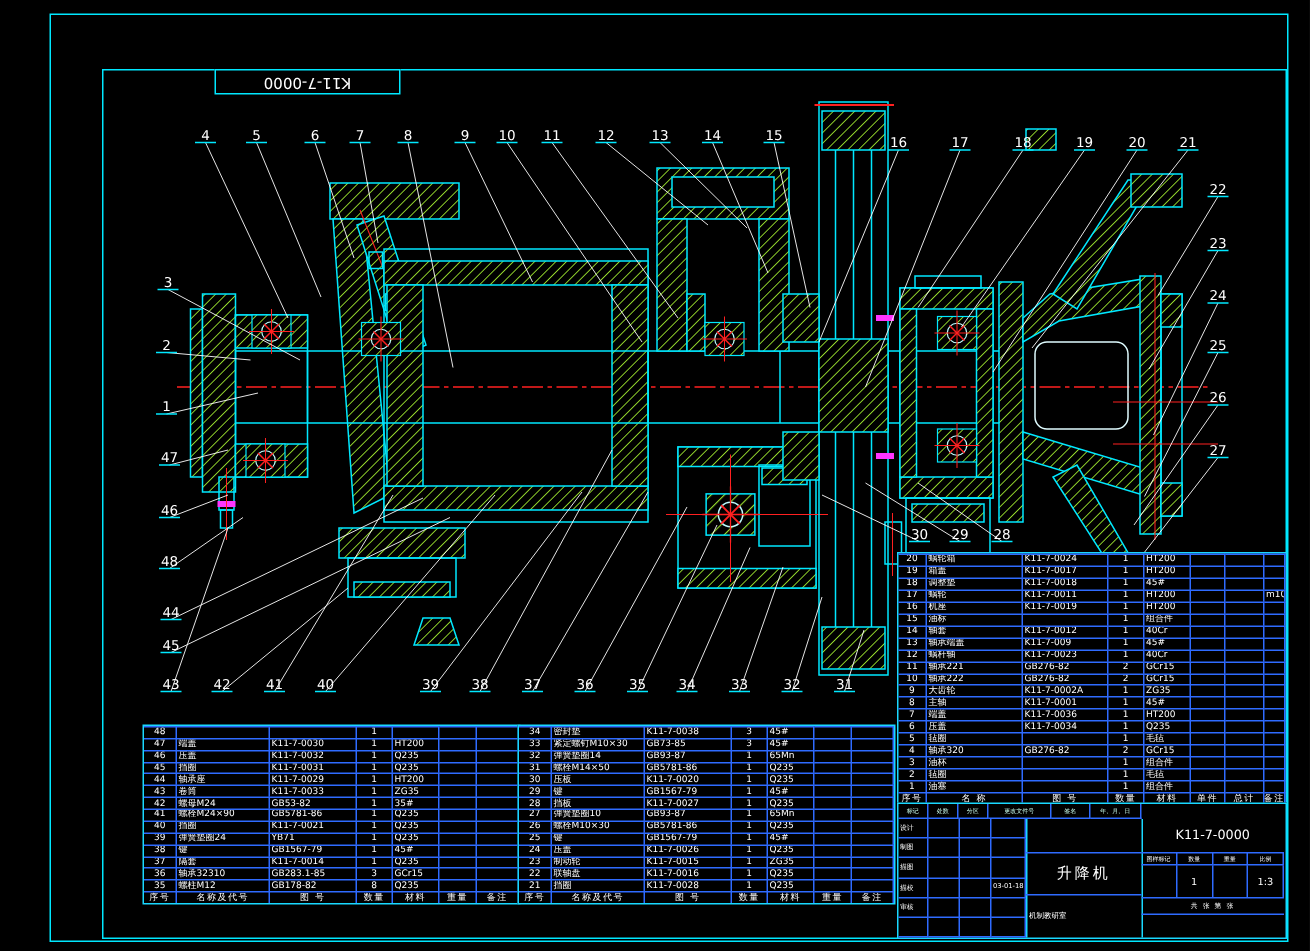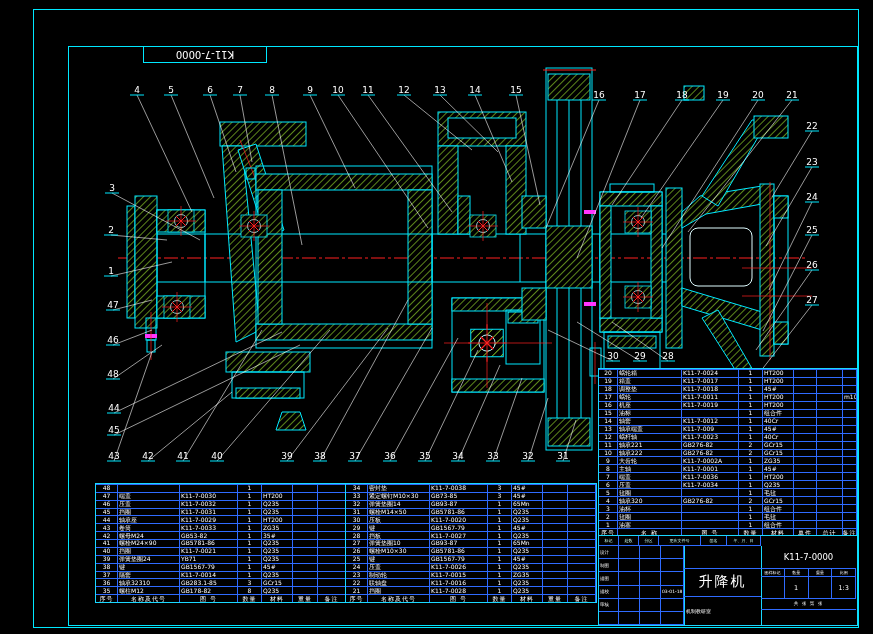--- a/index.html
+++ b/index.html
@@ -27,21 +27,21 @@
   .tb{position:absolute;left:598px;top:535px;width:258px;height:89px;border:1px solid #19d8ff;color:#fff;background:#000;}
   .tb-strip{position:absolute;left:0;top:0;width:162px;height:10px;display:grid;
        grid-template-columns:20px 20px 20px 42px 26px 1fr;font-size:4px;color:#cfe;}
   .tb-strip .cell{border-right:1px solid #2f6bff;border-bottom:1px solid #2f6bff;display:flex;align-items:center;justify-content:center;overflow:hidden;}
   .tb-sig{position:absolute;left:0;top:10px;width:85px;height:79px;display:grid;
        grid-template-columns:20px 21px 21px 1fr;grid-auto-rows:minmax(0,1fr);font-size:4.5px;border-right:1px solid #19d8ff;}
   .tb-sig .cell{border-right:1px solid #2f6bff;border-bottom:1px solid #2f6bff;display:flex;align-items:center;padding-left:1px;overflow:hidden;}
   .tb-mid{position:absolute;left:85px;top:10px;width:77px;height:79px;border-right:1px solid #19d8ff;}
   .tb-mid-top{position:absolute;left:0;top:0;width:77px;height:22px;border-bottom:1px solid #2f6bff;}
   .tb-name{position:absolute;left:0;top:22px;width:77px;height:28px;border-bottom:1px solid #2f6bff;
-       display:flex;align-items:center;justify-content:center;font-size:14px;letter-spacing:2px;}
+       display:flex;align-items:center;justify-content:center;font-size:10px;letter-spacing:2px;}
   .tb-dept{position:absolute;left:0;top:50px;width:77px;height:29px;display:flex;align-items:center;
        justify-content:flex-start;padding-left:2px;font-size:5px;}
   .tb-right{position:absolute;left:162px;top:10px;width:95px;height:79px;}
   .tb-no{position:absolute;left:0;top:0;width:95px;height:22px;border-bottom:1px solid #2f6bff;
        display:flex;align-items:center;justify-content:center;font-size:8.5px;}
   .tb-info{position:absolute;left:0;top:22px;width:95px;height:30px;display:grid;
        grid-template-columns:1fr 1fr 1fr 1fr;grid-template-rows:9px 1fr;border-bottom:1px solid #2f6bff;}
   .tb-info .cell{border-right:1px solid #2f6bff;border-bottom:1px solid #2f6bff;display:flex;
        align-items:center;justify-content:center;font-size:4px;overflow:hidden;}
   .tb-info .cell.val{font-size:6.5px;border-bottom:none;}

